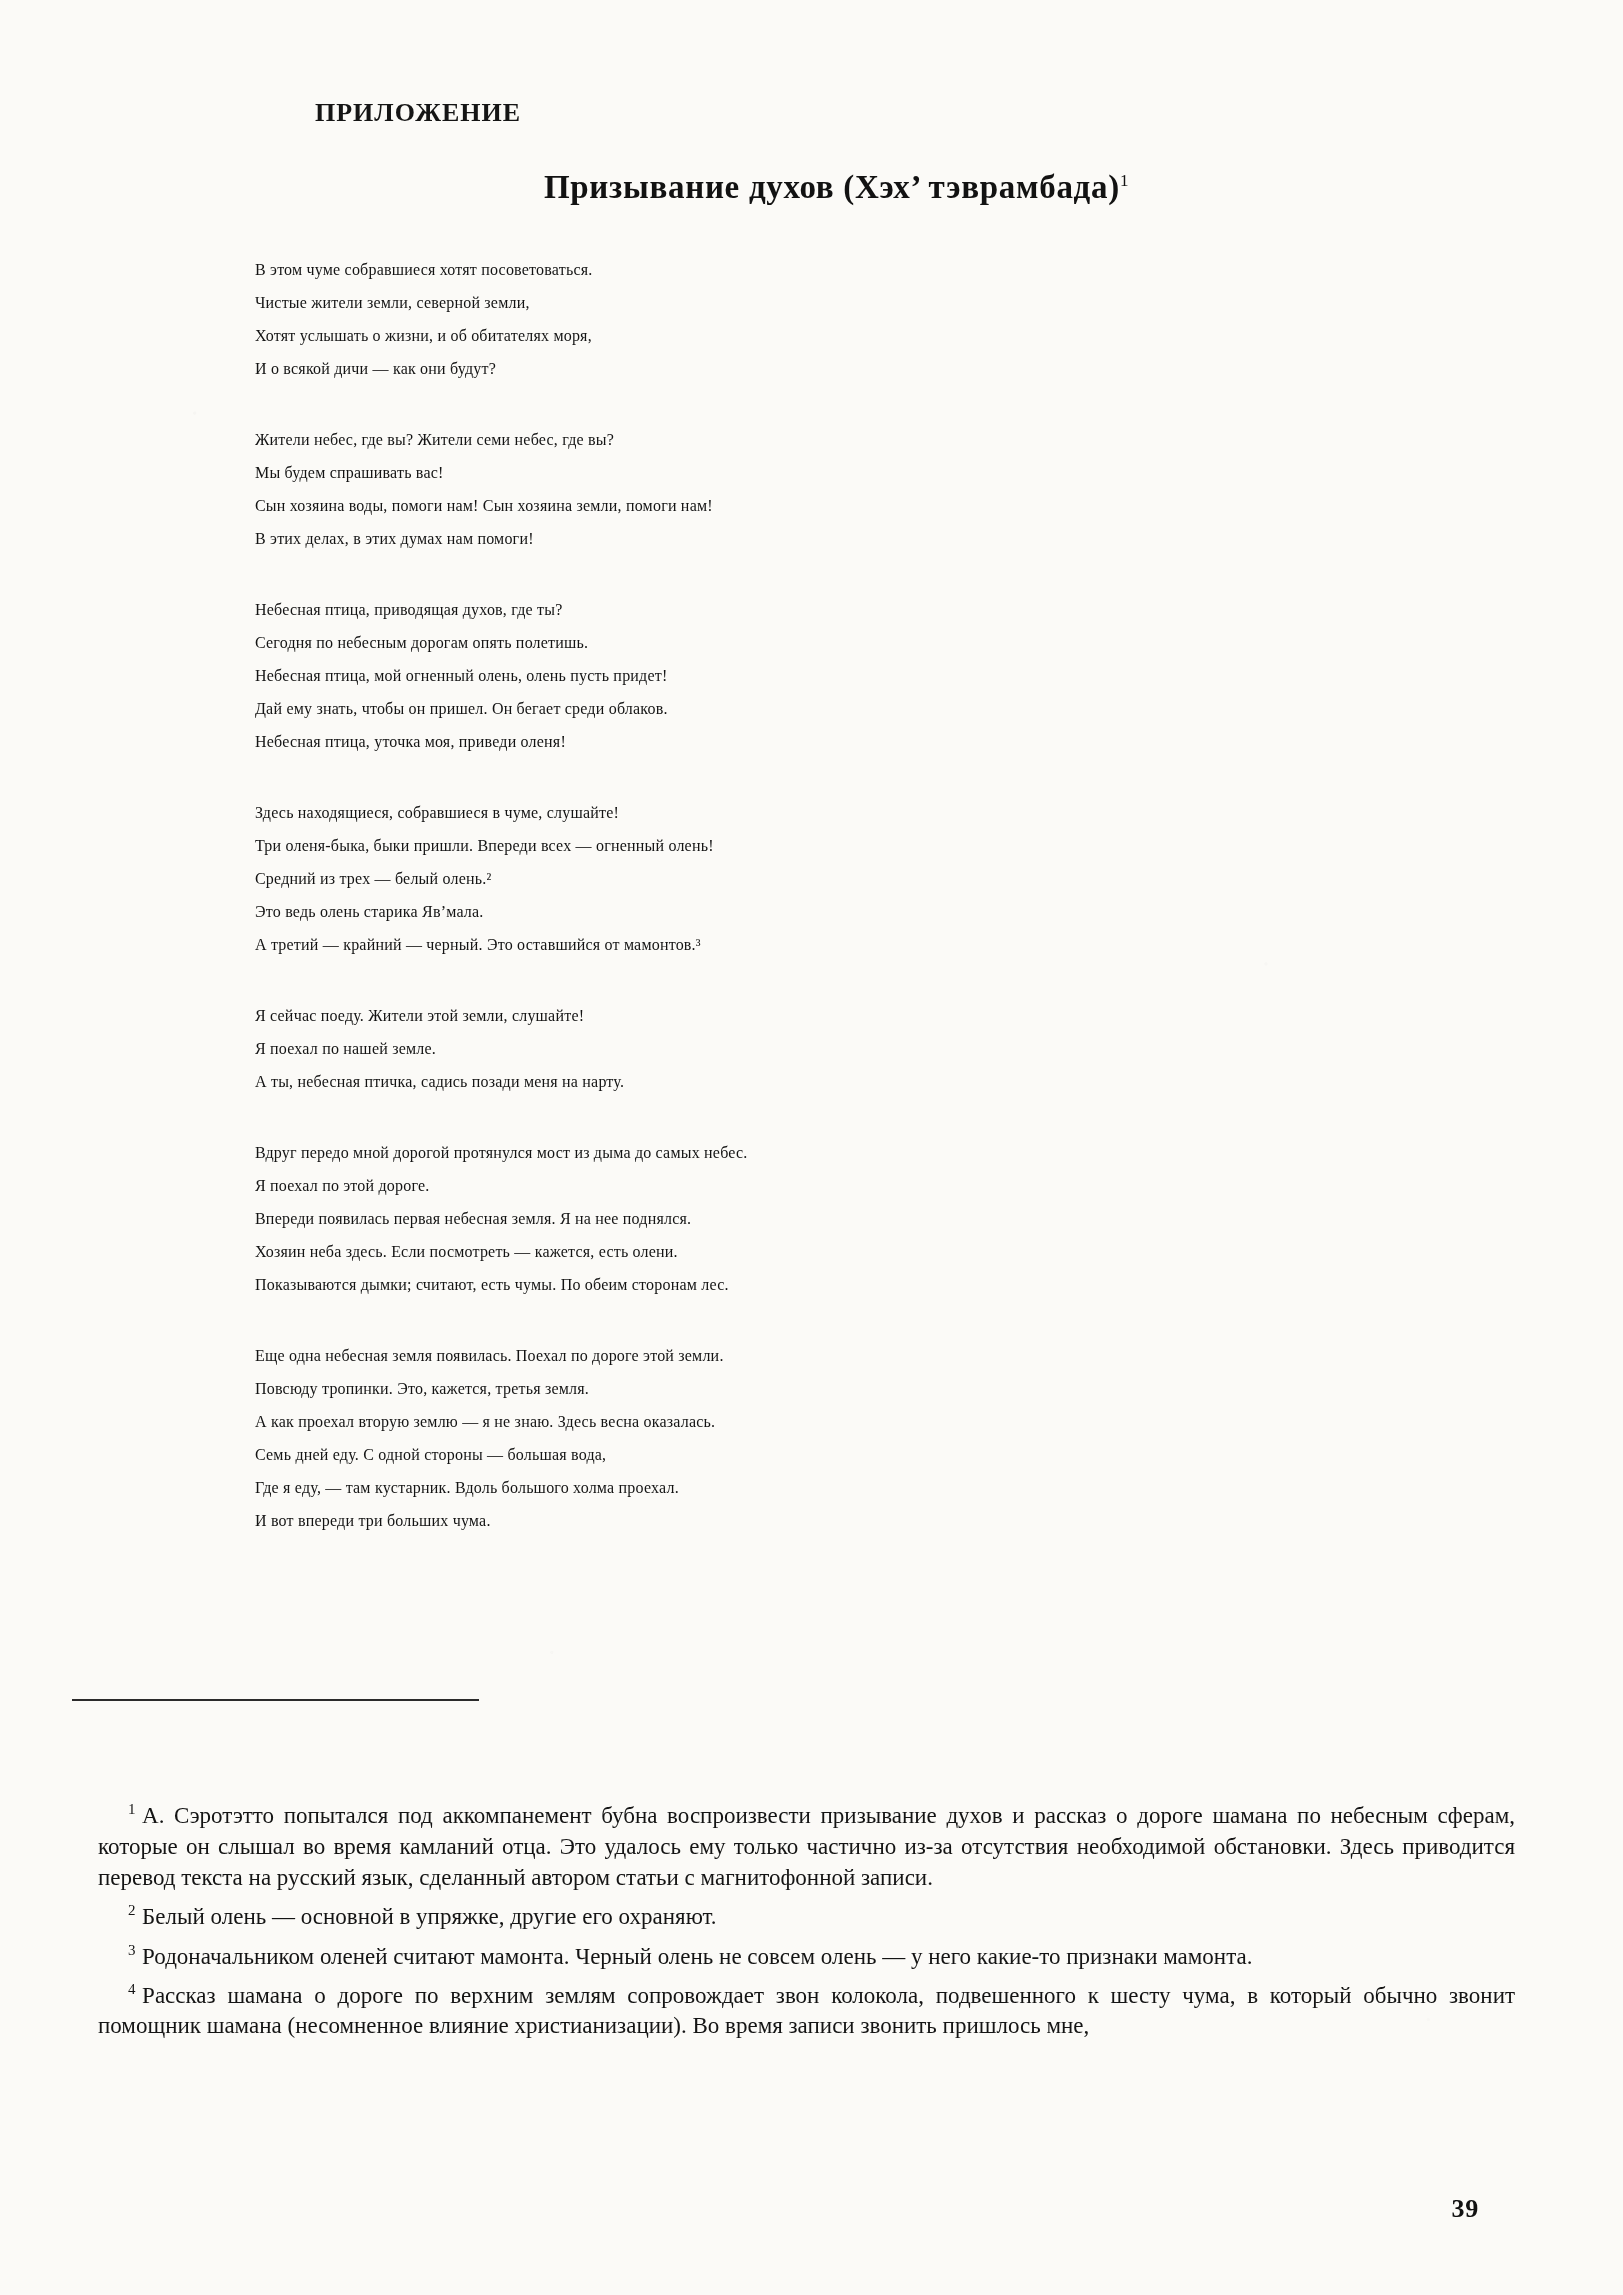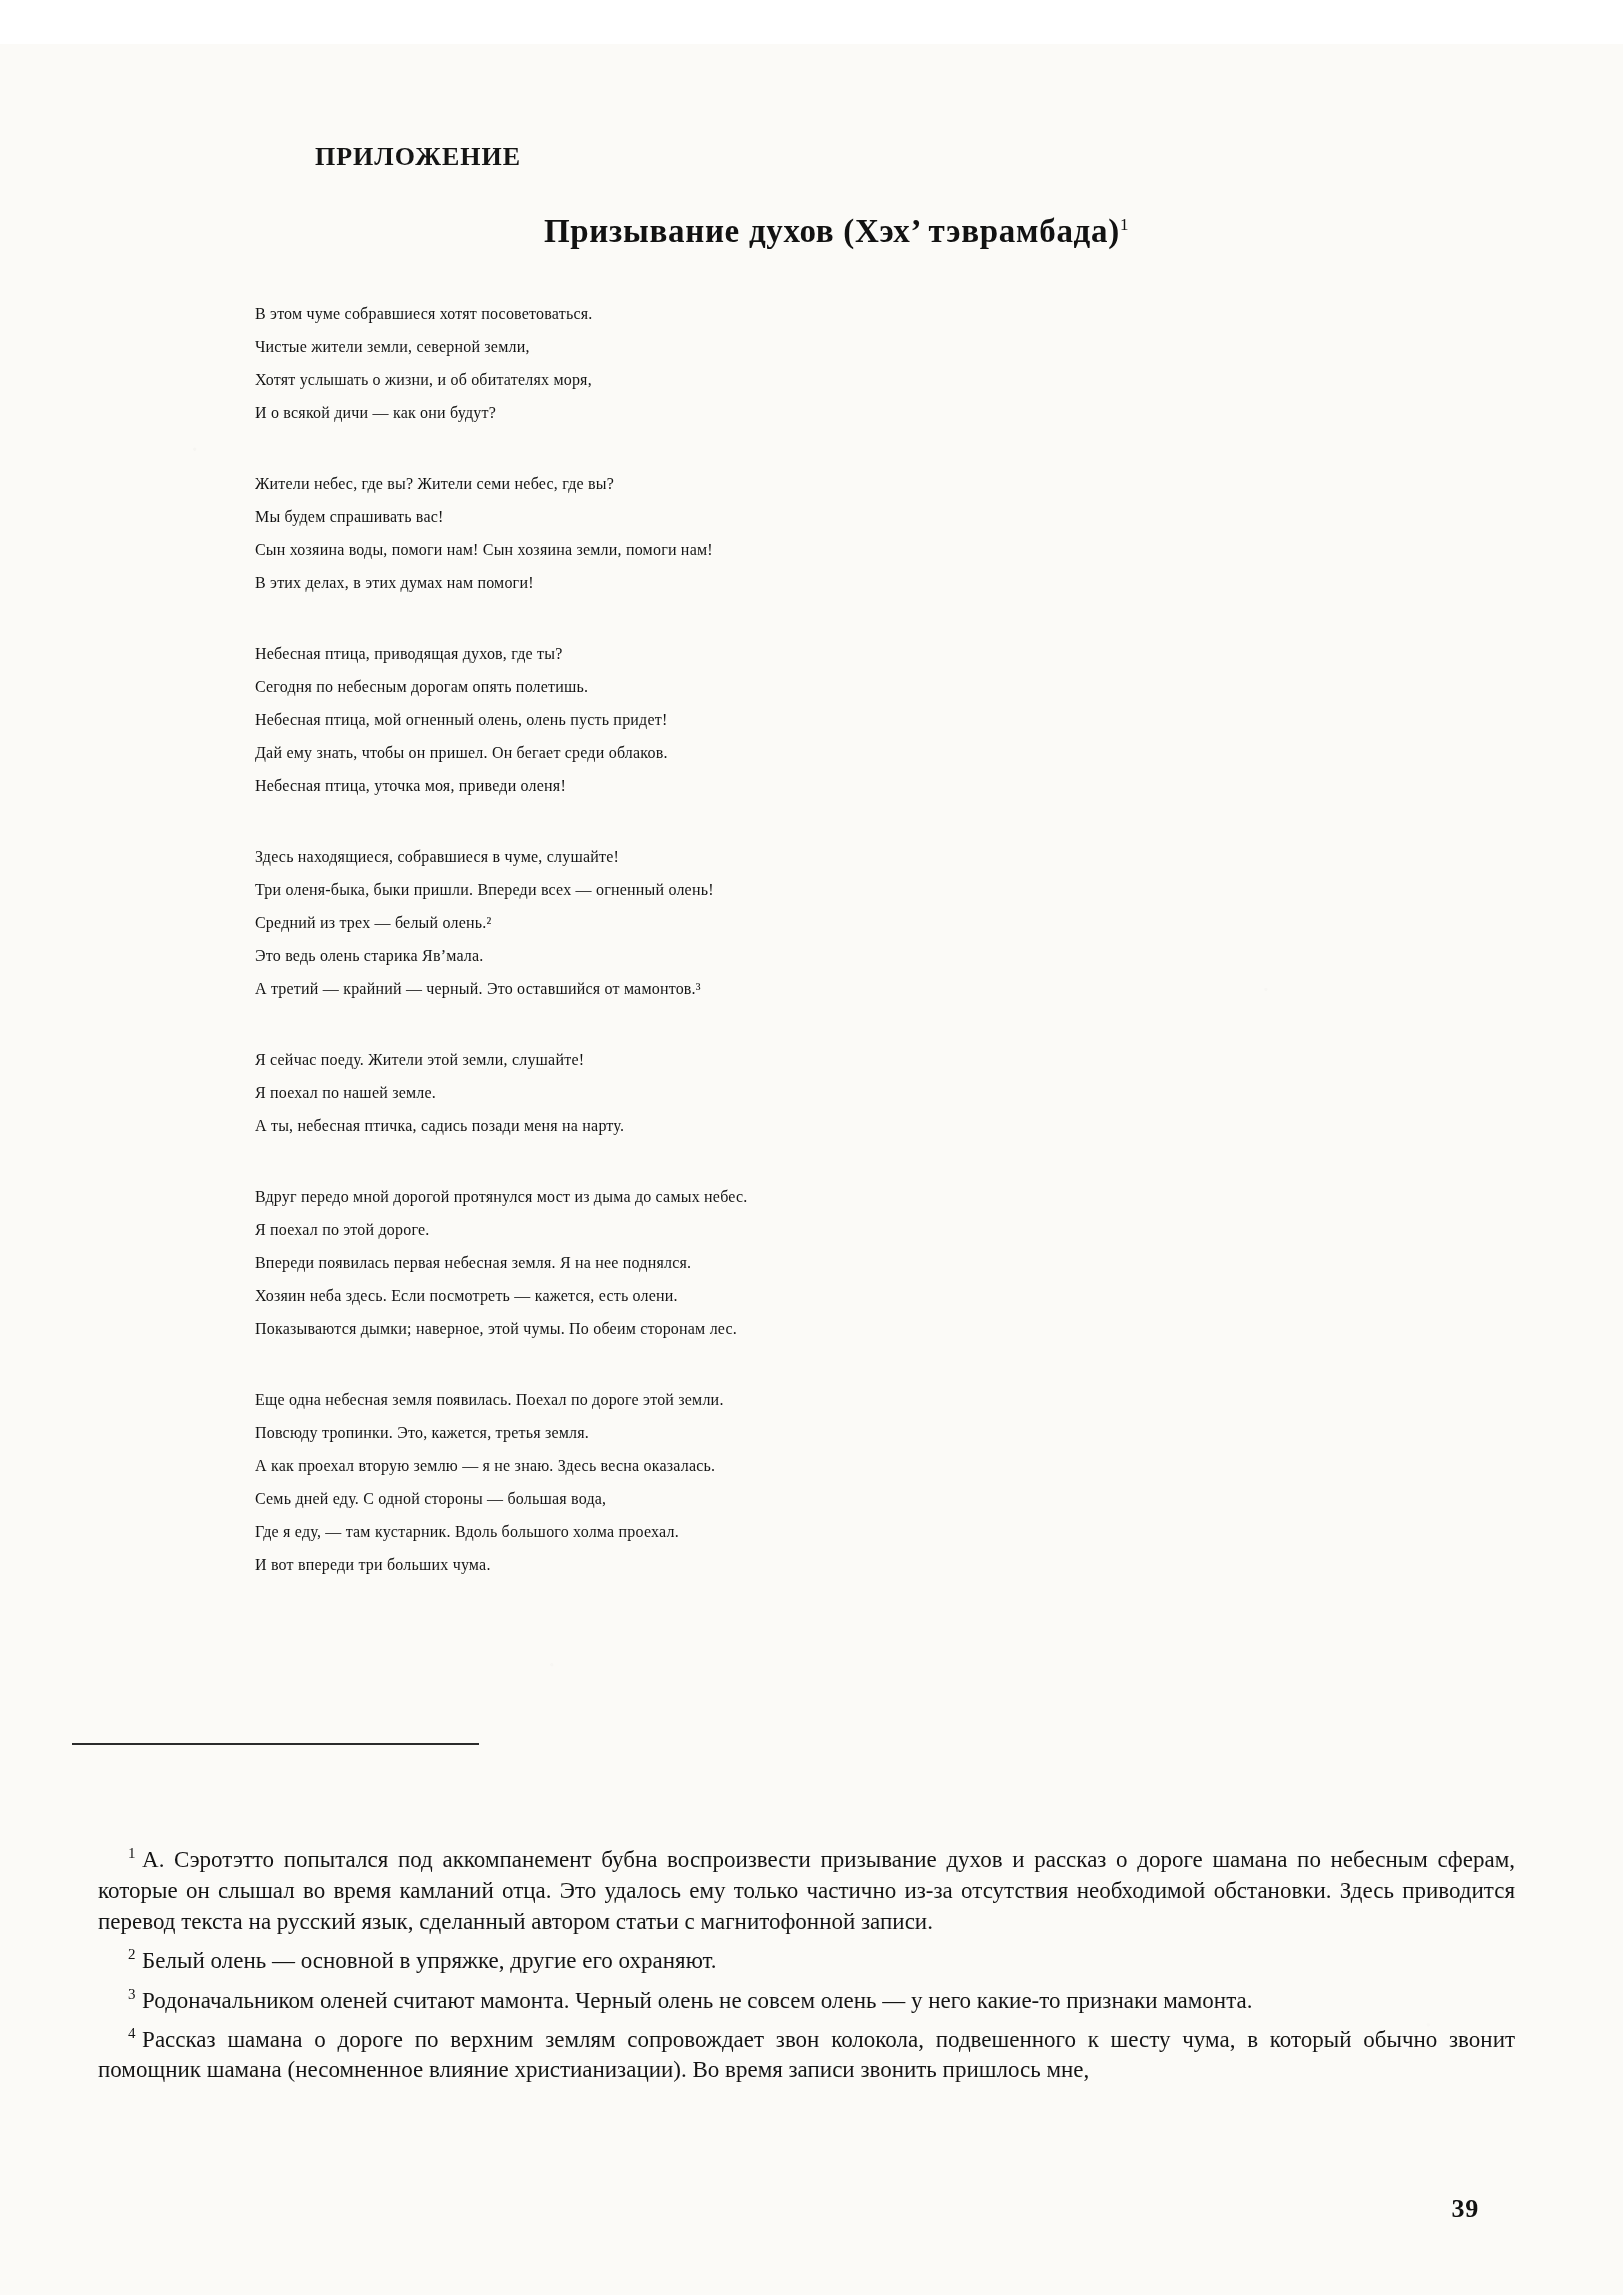--- a/index.html
+++ b/index.html
@@ -17,21 +17,20 @@
   }
   .page {
     position: absolute;
     inset: 0;
     background: #fbfaf7;
     background-image:
       radial-gradient(circle at 12% 18%, rgba(0,0,0,0.018) 0 1.3px, transparent 2px),
       radial-gradient(circle at 78% 42%, rgba(0,0,0,0.015) 0 1.3px, transparent 2px),
       radial-gradient(circle at 34% 72%, rgba(0,0,0,0.015) 0 1.3px, transparent 2px),
       radial-gradient(circle at 88% 88%, rgba(0,0,0,0.013) 0 1.3px, transparent 2px);
-    margin-top: 44px;
   }
   .content {
     position: absolute;
     left: 197px;
     top: 98px;
     width: 1279px;
   }
   .appendix-label {
     font-family: "Liberation Serif", serif;
     font-weight: bold;
@@ -154,21 +153,21 @@
         <div class="line">Я сейчас поеду. Жители этой земли, слушайте!</div>
         <div class="line">Я поехал по нашей земле.</div>
         <div class="line">А ты, небесная птичка, садись позади меня на нарту.</div>
       </div>
 
       <div class="stanza">
         <div class="line">Вдруг передо мной дорогой протянулся мост из дыма до самых небес.</div>
         <div class="line">Я поехал по этой дороге.</div>
         <div class="line">Впереди появилась первая небесная земля. Я на нее поднялся.</div>
         <div class="line">Хозяин неба здесь. Если посмотреть — кажется, есть олени.</div>
-        <div class="line">Показываются дымки; наверное, этой чумы. По обеим сторонам лес.</div>
+        <div class="line">Показываются дымки; считают, есть чумы. По обеим сторонам лес.</div>
       </div>
 
       <div class="stanza">
         <div class="line">Еще одна небесная земля появилась. Поехал по дороге этой земли.</div>
         <div class="line">Повсюду тропинки. Это, кажется, третья земля.</div>
         <div class="line">А как проехал вторую землю — я не знаю. Здесь весна оказалась.</div>
         <div class="line">Семь дней еду. С одной стороны — большая вода,</div>
         <div class="line">Где я еду, — там кустарник. Вдоль большого холма проехал.</div>
         <div class="line">И вот впереди три больших чума.</div>
       </div>

